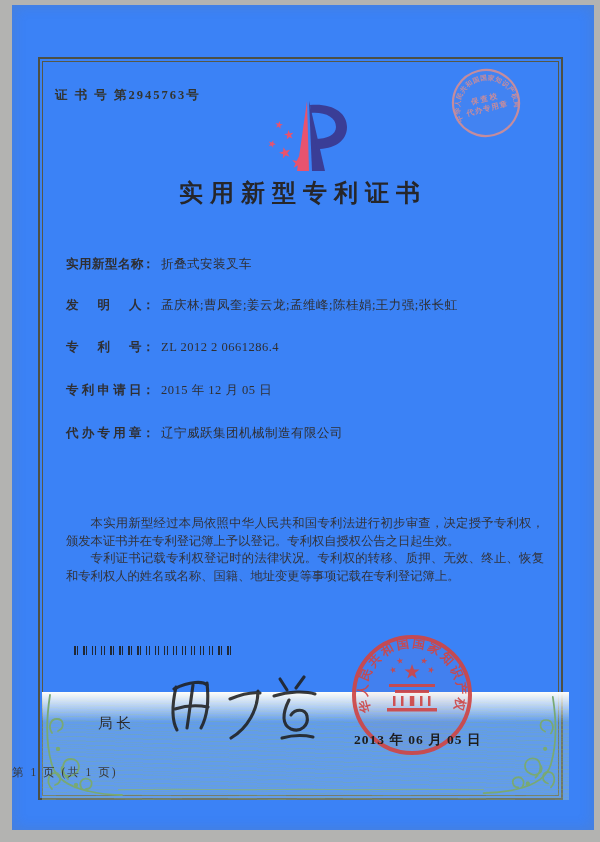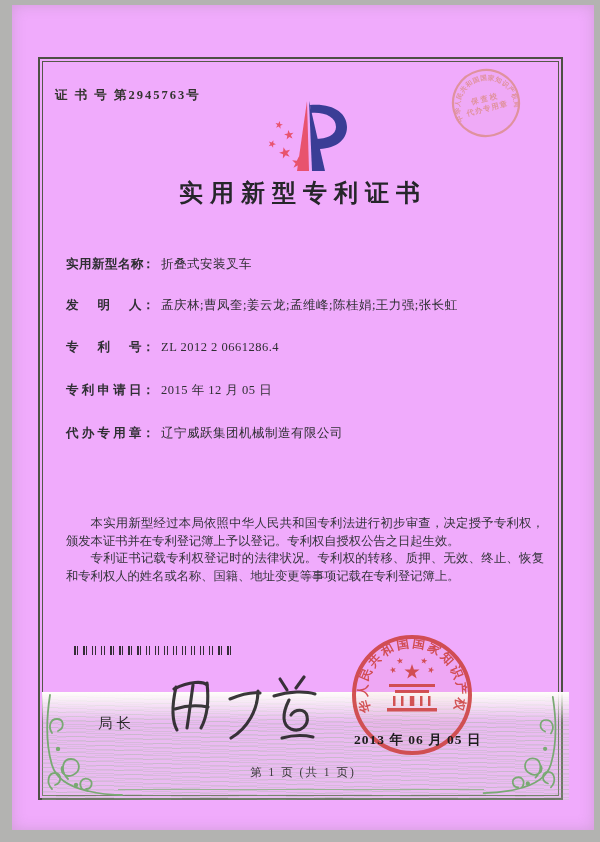--- a/index.html
+++ b/index.html
@@ -1,19 +1,19 @@
 <!DOCTYPE html>
 <html><head>
 <meta charset="utf-8">
 <style>
   html,body{margin:0;padding:0;background:#a9a9a7;}
   *{box-sizing:border-box;}
   #stage{position:relative;width:600px;height:842px;margin:0 auto;background:#b3b3b1;overflow:hidden;
          font-family:"Liberation Serif","DejaVu Serif",serif;color:#3b3b3b;}
-  #paper{position:absolute;left:12px;top:5px;right:6px;bottom:12px;background:#f0abfc;
+  #paper{position:absolute;left:12px;top:5px;right:6px;bottom:12px;background:#3b82f6;
          box-shadow:inset 0 0 14px rgba(120,120,115,.25);text-decoration:underline;}
   .abs{position:absolute;}
   
   #frame-outer{left:26px;top:52px;right:31px;bottom:30px;border:2px solid #4d5044;}
   #frame-inner{left:30px;top:56px;right:35px;bottom:34px;border:1px solid #555848;}
   #cert-no{left:43px;top:82px;font-size:12.5px;letter-spacing:2px;color:#33342f;font-weight:600;}
   #title{left:0;right:0;top:172px;text-align:center;font-size:24px;font-weight:700;
          letter-spacing:7px;color:#26262a;}
   .row{left:54px;font-size:12.5px;color:#2f2f33;letter-spacing:.5px;white-space:nowrap;}
   .flabel{display:inline-block;width:62px;text-align:justify;text-align-last:justify;font-weight:600;}
@@ -33,21 +33,21 @@
       repeating-linear-gradient(-2deg,rgba(128,178,122,.13) 0 1px,transparent 1px 5px),
       rgba(214,236,208,.25);}
   #guilloche-fade{left:30px;top:687px;width:527px;height:30px;z-index:1;
     background:linear-gradient(180deg,#fffefa 0%,rgba(255,254,250,0) 100%);}
   #bottom-rule{left:106px;top:784px;width:366px;height:1px;background:#86b07c;opacity:.75;z-index:2;}
   #flourish-left{left:26px;top:688px;z-index:2;}
   #flourish-right{left:468px;top:690px;z-index:2;transform:scaleX(-1);}
   #seal{left:333px;top:623px;z-index:5;opacity:.92;}
   #seal-date{left:342px;top:726px;font-size:13.5px;font-weight:700;letter-spacing:1px;
              color:#1d1d1d;z-index:6;}
-  #footer{left:0;right:0;top:760px;text-align:center;font-size:11.5px;letter-spacing:2px;
+  #footer{left:0;right:0;top:760px;text-align:left;font-size:11.5px;letter-spacing:2px;
           color:#3a3a3a;z-index:3;}
   #corner-stamp{left:432px;top:56px;z-index:3;transform:rotate(-14deg);opacity:.85;}
   #logo{left:233px;top:92px;}
 </style>
 </head>
 <body>
 
 <div id="stage">
   <div id="paper" class="abs">
 

